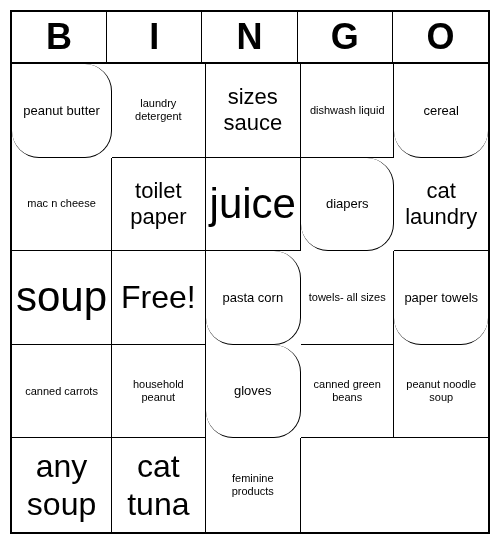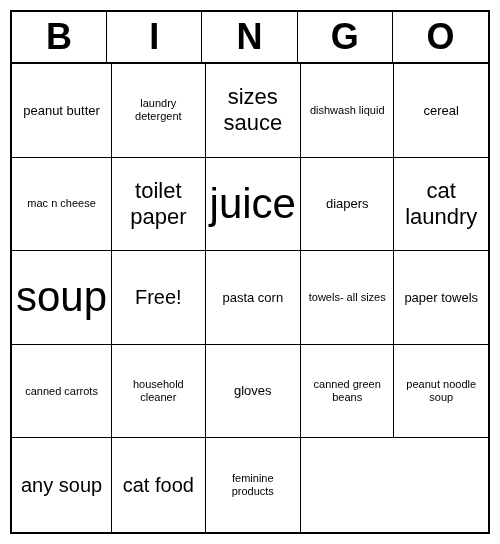--- a/index.html
+++ b/index.html
@@ -69,28 +69,29 @@
     .bingo-cell:nth-child(n+21) {
       border-bottom: none;
     }
 
     .size-small {
       font-size: 11px;
     }
 
     .size-medium {
       font-size: 13px;
+      border-radius: 27px;
     }
 
     .size-large {
       font-size: 22px;
     }
 
     .size-xlarge {
-      font-size: 20px;
+      font-size: 32px;
     }
 
     .size-huge {
       font-size: 42px;
     }
   </style>
 </head>
 <body>
 
 <div class="bingo-card">
@@ -111,21 +112,21 @@
       <div class="bingo-cell size-large">toilet paper</div>
       <div class="bingo-cell size-huge">juice</div>
       <div class="bingo-cell size-medium">diapers</div>
       <div class="bingo-cell size-large">cat laundry</div>
       <div class="bingo-cell size-huge">soup</div>
       <div class="bingo-cell size-xlarge">Free!</div>
       <div class="bingo-cell size-medium">pasta corn</div>
       <div class="bingo-cell size-small">towels- all sizes</div>
       <div class="bingo-cell size-medium">paper towels</div>
       <div class="bingo-cell size-small">canned carrots</div>
-      <div class="bingo-cell size-small">household cleaner</div>
+      <div class="bingo-cell size-small">household peanut</div>
       <div class="bingo-cell size-medium">gloves</div>
       <div class="bingo-cell size-small">canned green beans</div>
       <div class="bingo-cell size-small">peanut noodle soup</div>
       <div class="bingo-cell size-xlarge">any soup</div>
-      <div class="bingo-cell size-xlarge">cat food</div>
+      <div class="bingo-cell size-xlarge">cat tuna</div>
       <div class="bingo-cell size-small">feminine products</div>
     </div>
 </div>
 
 </body></html>

